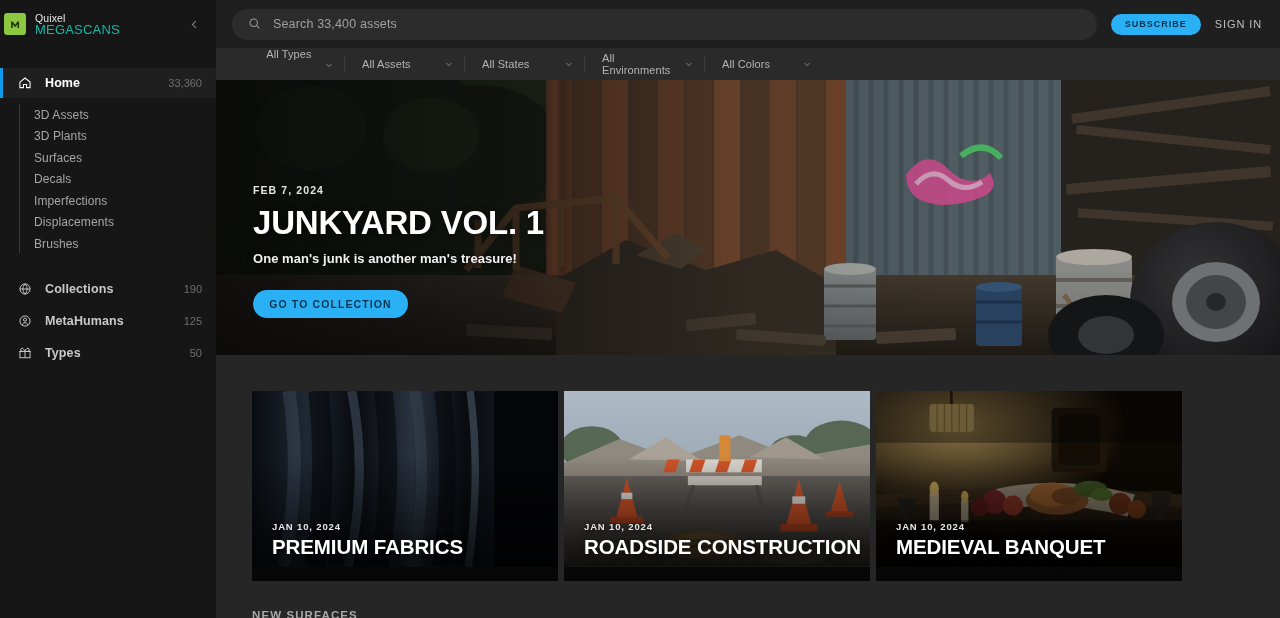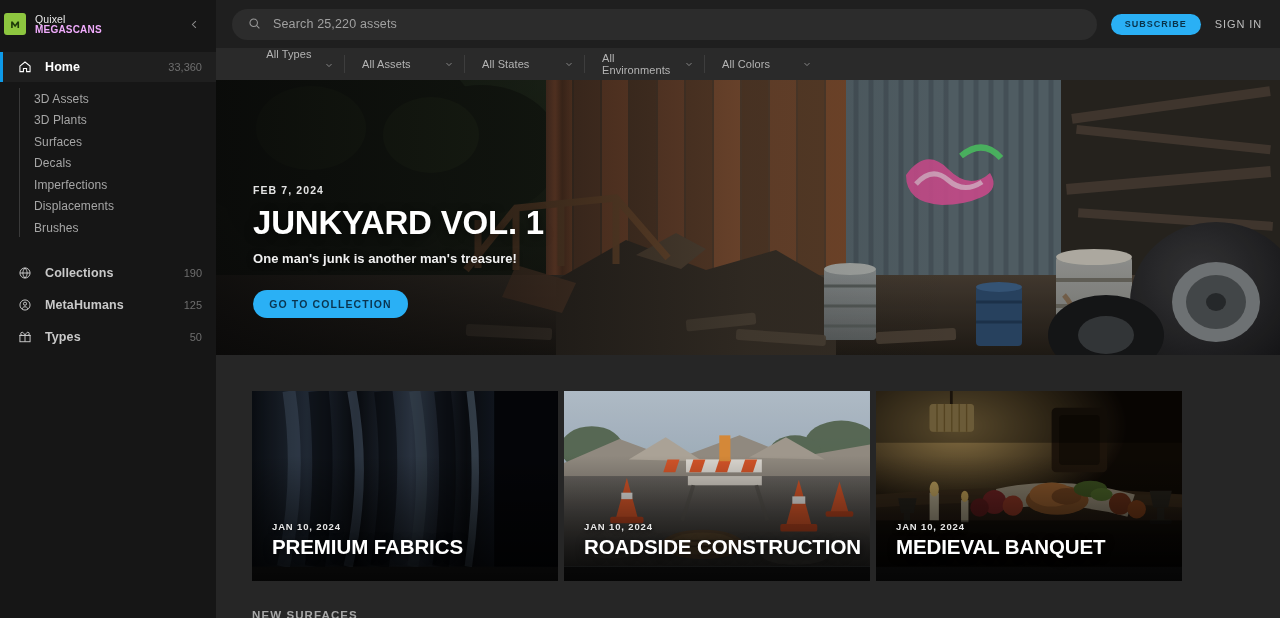--- a/index.html
+++ b/index.html
@@ -29,30 +29,30 @@
     display: flex; align-items: center; justify-content: center;
     flex: none;
   }
   .logo-mark svg { display:block; }
   .brand-text { line-height: 1.02; padding-top:1px; }
   .brand-top {
     font-size: 10.5px; color: #e8e8e8; letter-spacing: .1px;
     font-weight: 400; display:block;
   }
   .brand-bottom {
-    font-size: 10px; color: #f0abfc; font-weight: 700;
+    font-size: 13px; color: #14b8a6; font-weight: 400;
     letter-spacing: .2px; display:block;
   }
   .collapse-btn {
     position: absolute; right: 12px; top: 50%; transform: translateY(-50%);
     width: 20px; height: 20px; display: flex; align-items: center; justify-content: center;
     color: #8c8c8c; cursor: pointer;
   }
 
-  .nav-primary { margin-top: 4px; }
+  .nav-primary { margin-top: 20px; }
   .nav-row {
     height: 30px; display: flex; align-items: center;
     padding: 0 14px 0 17px; gap: 13px;
     color: #c9c9c9; font-size: 12.5px; cursor: pointer;
     position: relative;
   }
   .nav-row .ic { width: 15px; height: 15px; flex:none; display:flex; align-items:center; justify-content:center; color:#c9c9c9; }
   .nav-row .lbl { flex: 1; font-weight: 600; letter-spacing: .1px; }
   .nav-row .cnt { font-size: 11px; color: #6e6e6e; font-weight: 400; }
   .nav-row.active { background: #1f1f1f; color: #ffffff; }
@@ -288,21 +288,21 @@
   <section class="main">
 
     <div class="topbar">
       <div class="search-box">
         <span class="sic">
           <svg width="13" height="13" viewBox="0 0 16 16" fill="none" stroke="currentColor" stroke-width="1.3">
             <circle cx="7" cy="7" r="4.6"></circle>
               <path d="M10.4 10.4L14 14"></path>
           </svg>
         </span>
-        <span class="ph">Search 25,220 assets</span>
+        <span class="ph">Search 33,400 assets</span>
       </div>
       <div class="subscribe-btn">SUBSCRIBE</div>
       <div class="signin-btn">SIGN IN</div>
     </div>
 
     <div class="filterbar">
       <div class="filter w1">
         <span class="ftxt">All Types</span>
         <span class="fchev">
           <svg width="10" height="10" viewBox="0 0 16 16" fill="none" stroke="currentColor" stroke-width="1.3">

